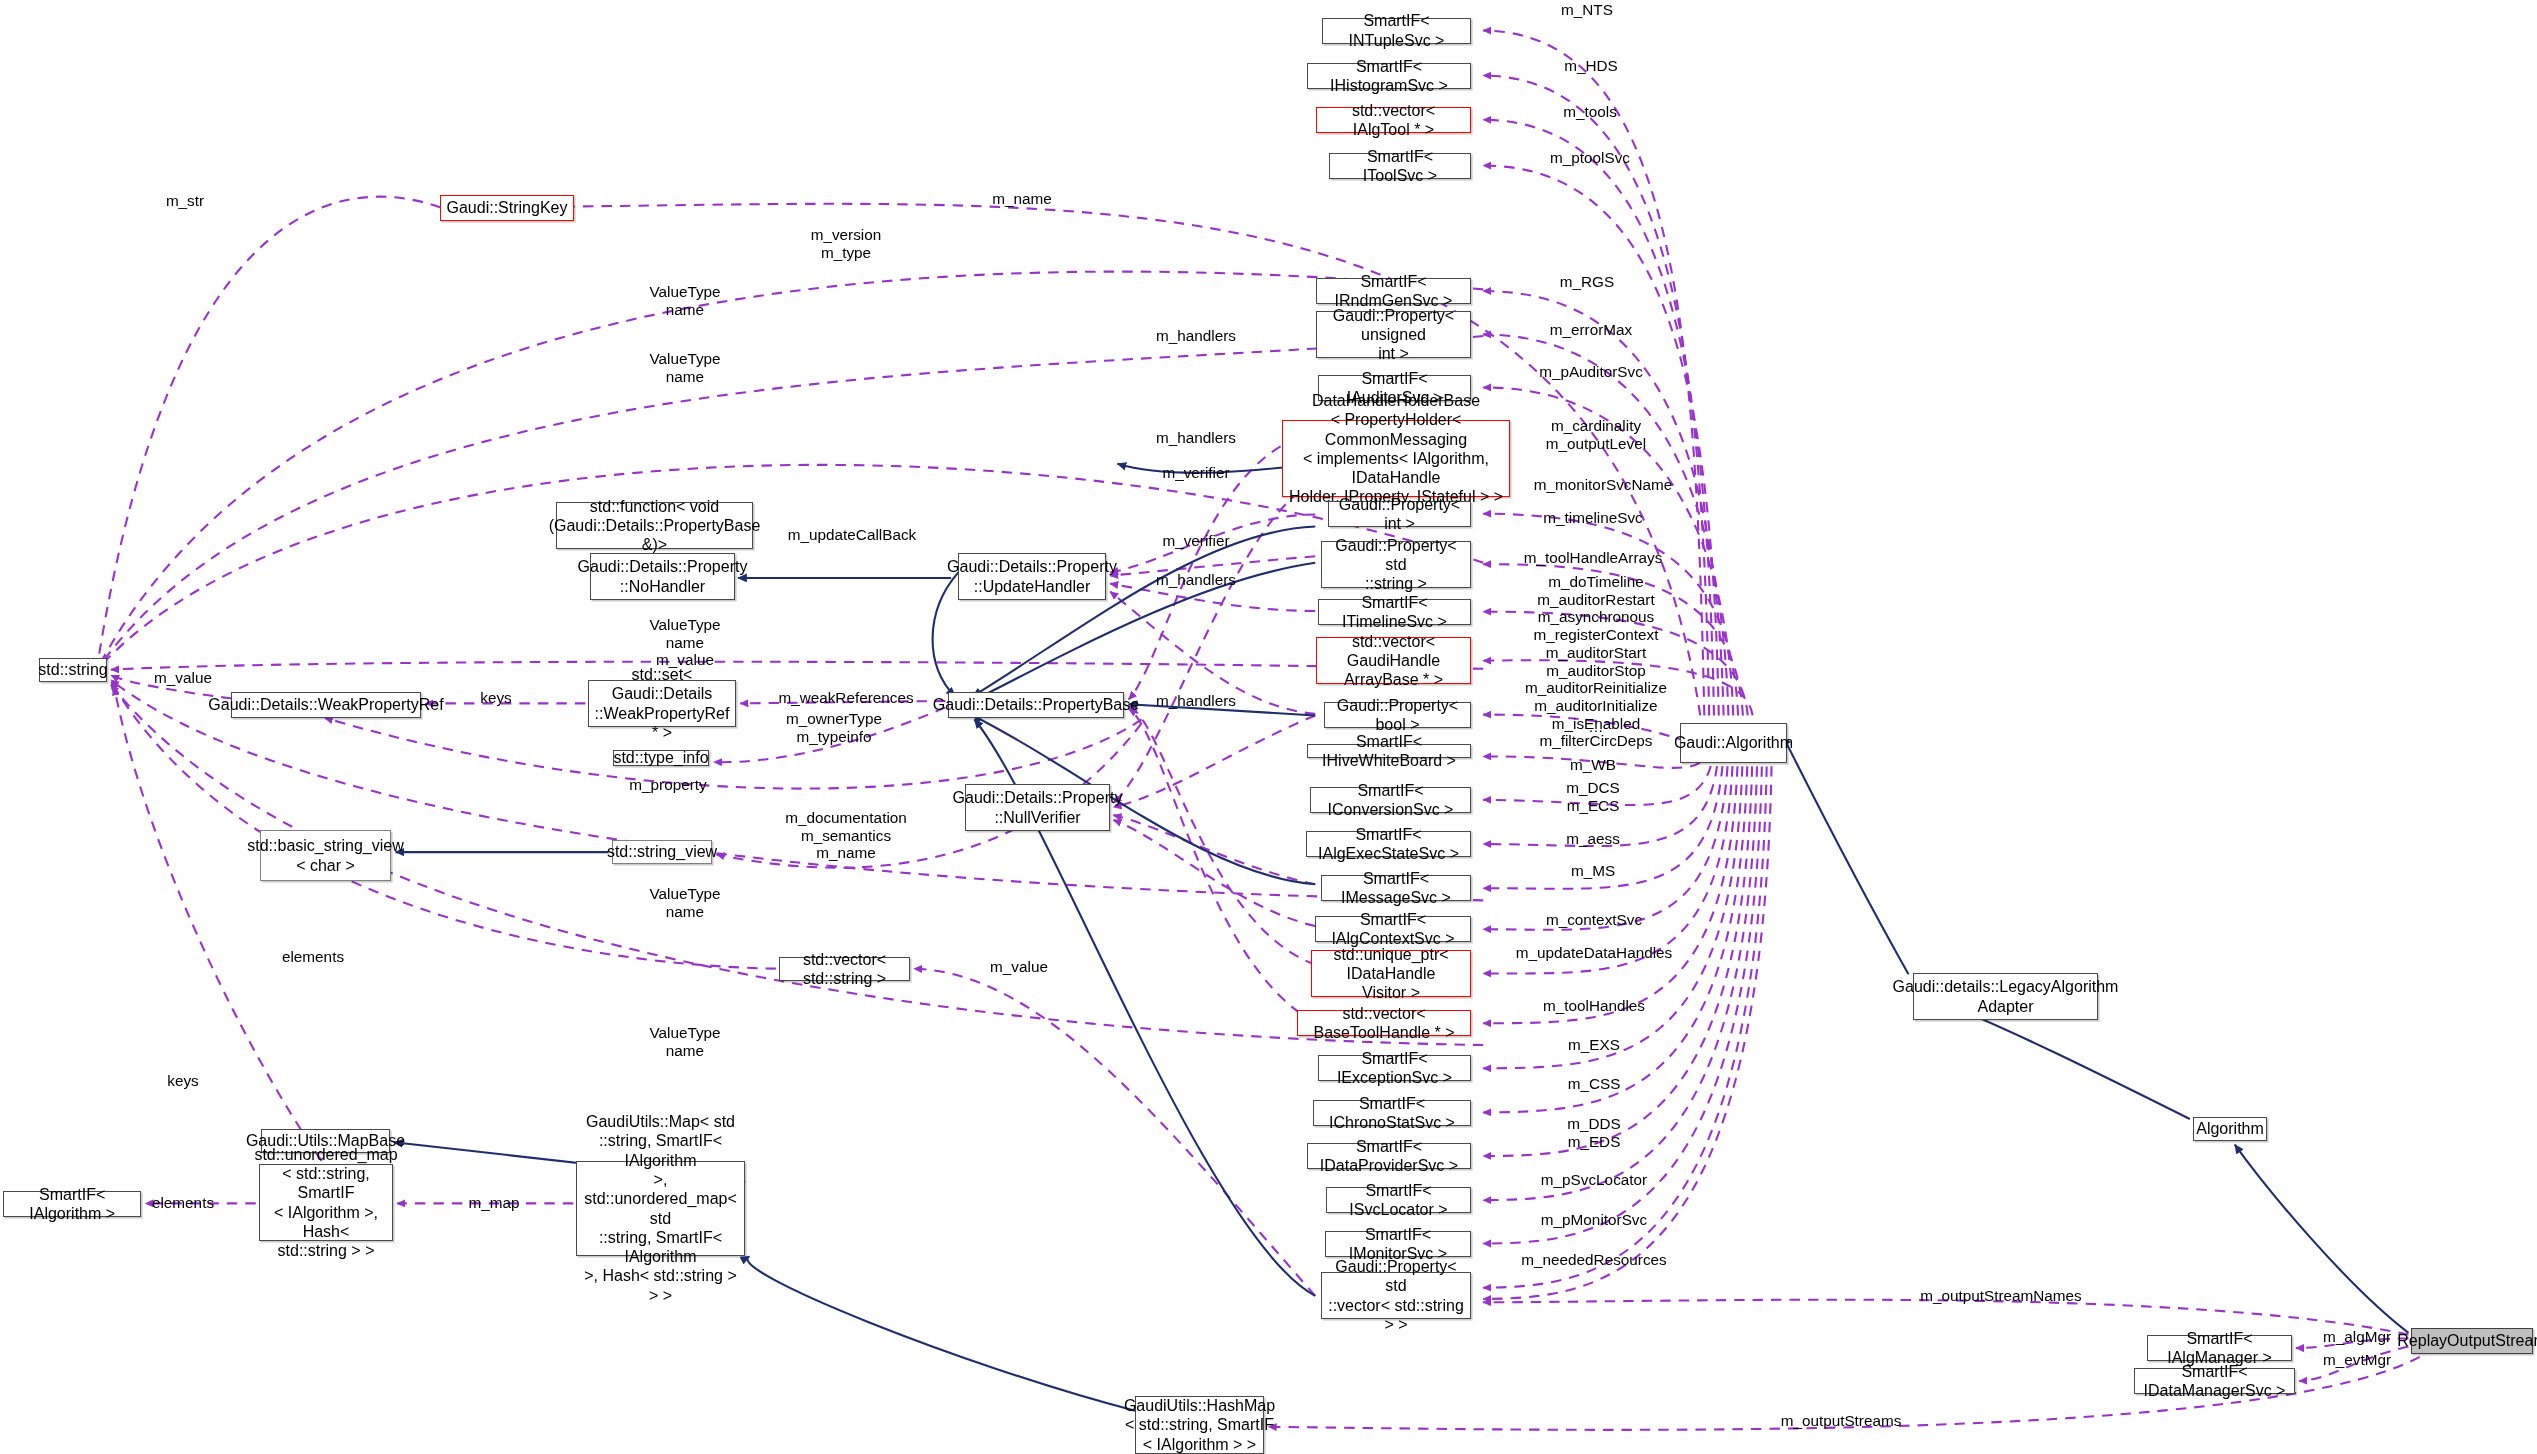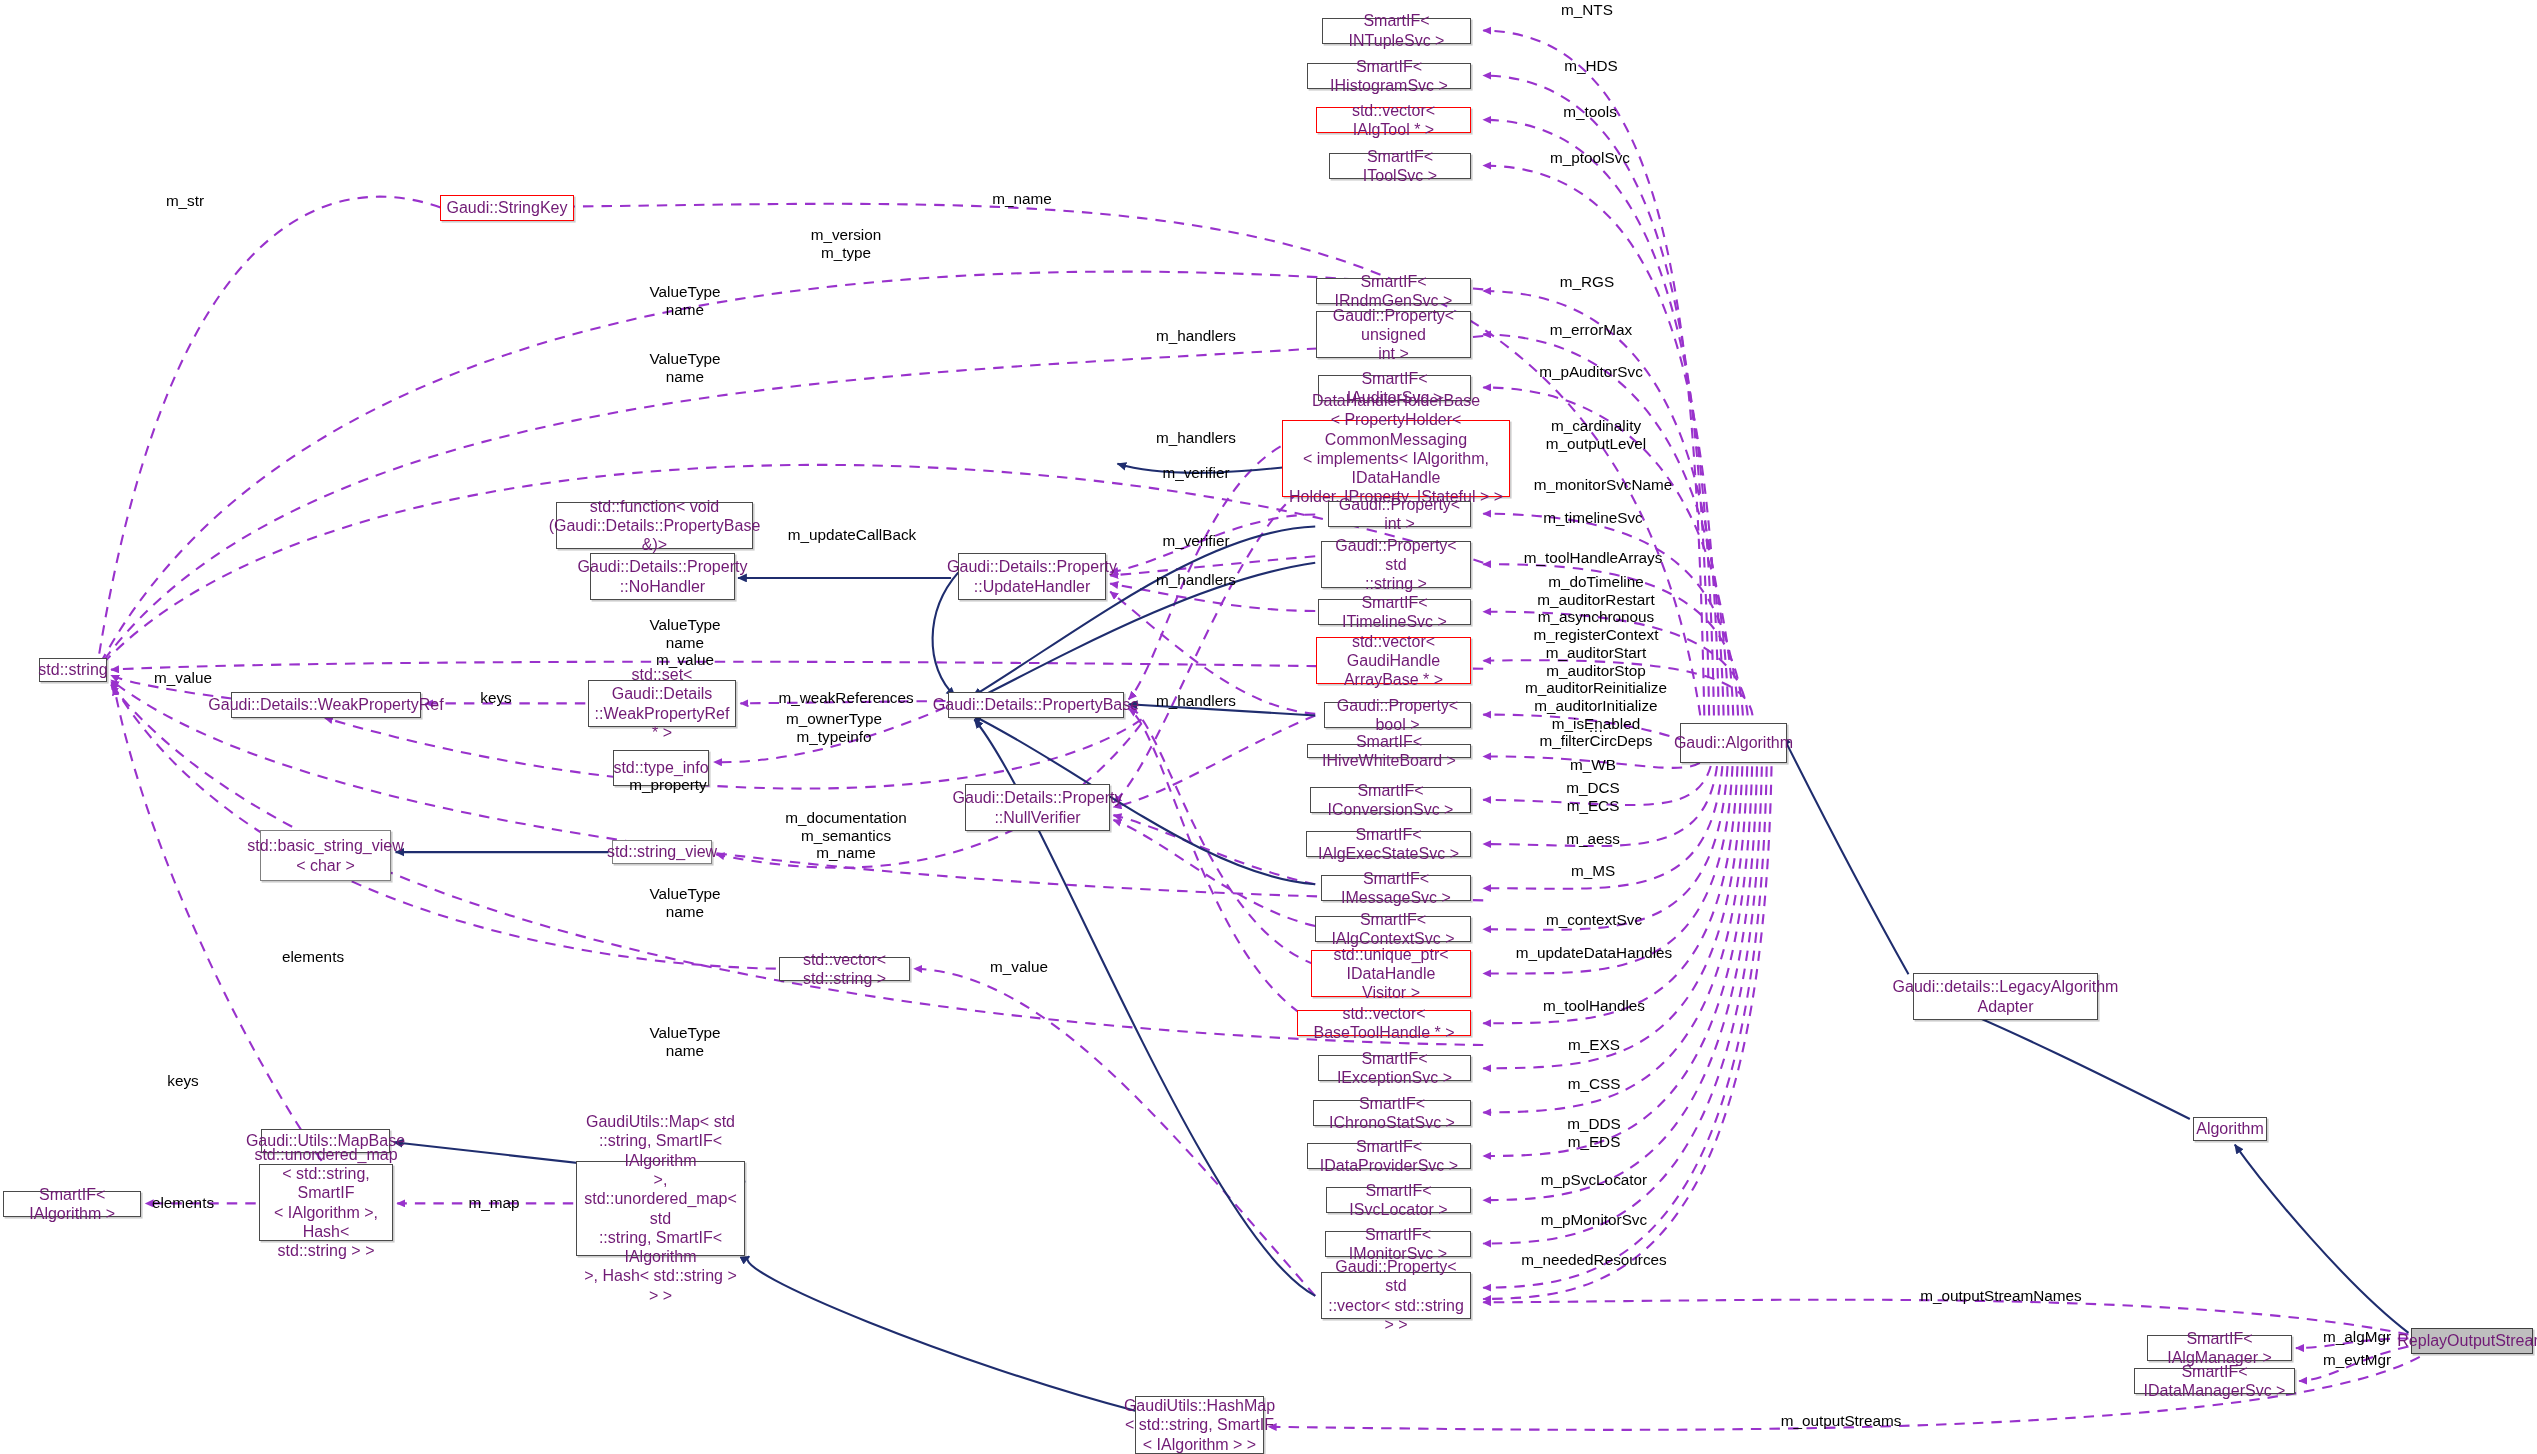--- a/index.html
+++ b/index.html
@@ -22,21 +22,21 @@
     top: 0;
     width: 2538px;
     height: 1455px;
     pointer-events: none;
   }
   .node {
     position: absolute;
     box-sizing: border-box;
     border: 1.6px solid #4a4a4a;
     background: #ffffff;
-    color: #701a75;
+    color: #000000;
     font-size: 16px;
     line-height: 19.3px;
     text-align: center;
     display: flex;
     align-items: center;
     justify-content: center;
     padding: 1.6px 4.8px;
     white-space: pre-line;
     box-shadow: 1.6px 1.6px 0 rgba(0,0,0,0.20);
   }
@@ -208,21 +208,21 @@
 ::string &gt;</span></div>
       <div class="node" style="left: 1318px; top: 599px; width: 153px; height: 26px;"><span>SmartIF&lt; ITimelineSvc &gt;</span></div>
       <div class="node red" style="left: 1316px; top: 637px; width: 155px; height: 47px;"><span>std::vector&lt; GaudiHandle
 ArrayBase * &gt;</span></div>
       <div class="node" style="left: 231px; top: 692px; width: 190px; height: 26px;"><span>Gaudi::Details::WeakPropertyRef</span></div>
       <div class="node" style="left: 588px; top: 680px; width: 148px; height: 47px;"><span>std::set&lt; Gaudi::Details
 ::WeakPropertyRef * &gt;</span></div>
       <div class="node" style="left: 948px; top: 692px; width: 176px; height: 26px;"><span>Gaudi::Details::PropertyBase</span></div>
       <div class="node" style="left: 1324px; top: 702px; width: 147px; height: 26px;"><span>Gaudi::Property&lt; bool &gt;</span></div>
       <div class="node" style="left: 39px; top: 658px; width: 68px; height: 24px;"><span>std::string</span></div>
-      <div class="node" style="left: 613px; top: 750px; width: 96px; height: 36px;"><span>std::type_info</span></div>
+      <div class="node" style="left: 613px; top: 750px; width: 96px; height: 16px;"><span>std::type_info</span></div>
       <div class="node" style="left: 965px; top: 784px; width: 145px; height: 47px;"><span>Gaudi::Details::Property
 ::NullVerifier</span></div>
       <div class="node" style="left: 1307px; top: 744px; width: 164px; height: 14px;"><span>SmartIF&lt; IHiveWhiteBoard &gt;</span></div>
       <div class="node" style="left: 1310px; top: 787px; width: 161px; height: 26px;"><span>SmartIF&lt; IConversionSvc &gt;</span></div>
       <div class="node" style="left: 1306px; top: 831px; width: 165px; height: 26px;"><span>SmartIF&lt; IAlgExecStateSvc &gt;</span></div>
       <div class="node" style="left: 1321px; top: 875px; width: 150px; height: 26px;"><span>SmartIF&lt; IMessageSvc &gt;</span></div>
       <div class="node" style="left: 1315px; top: 916px; width: 156px; height: 26px;"><span>SmartIF&lt; IAlgContextSvc &gt;</span></div>
       <div class="node thin" style="left: 260px; top: 830px; width: 131px; height: 51px;"><span>std::basic_string_view
 &lt; char &gt;</span></div>
       <div class="node thin" style="left: 612px; top: 840px; width: 100px; height: 24px;"><span>std::string_view</span></div>

